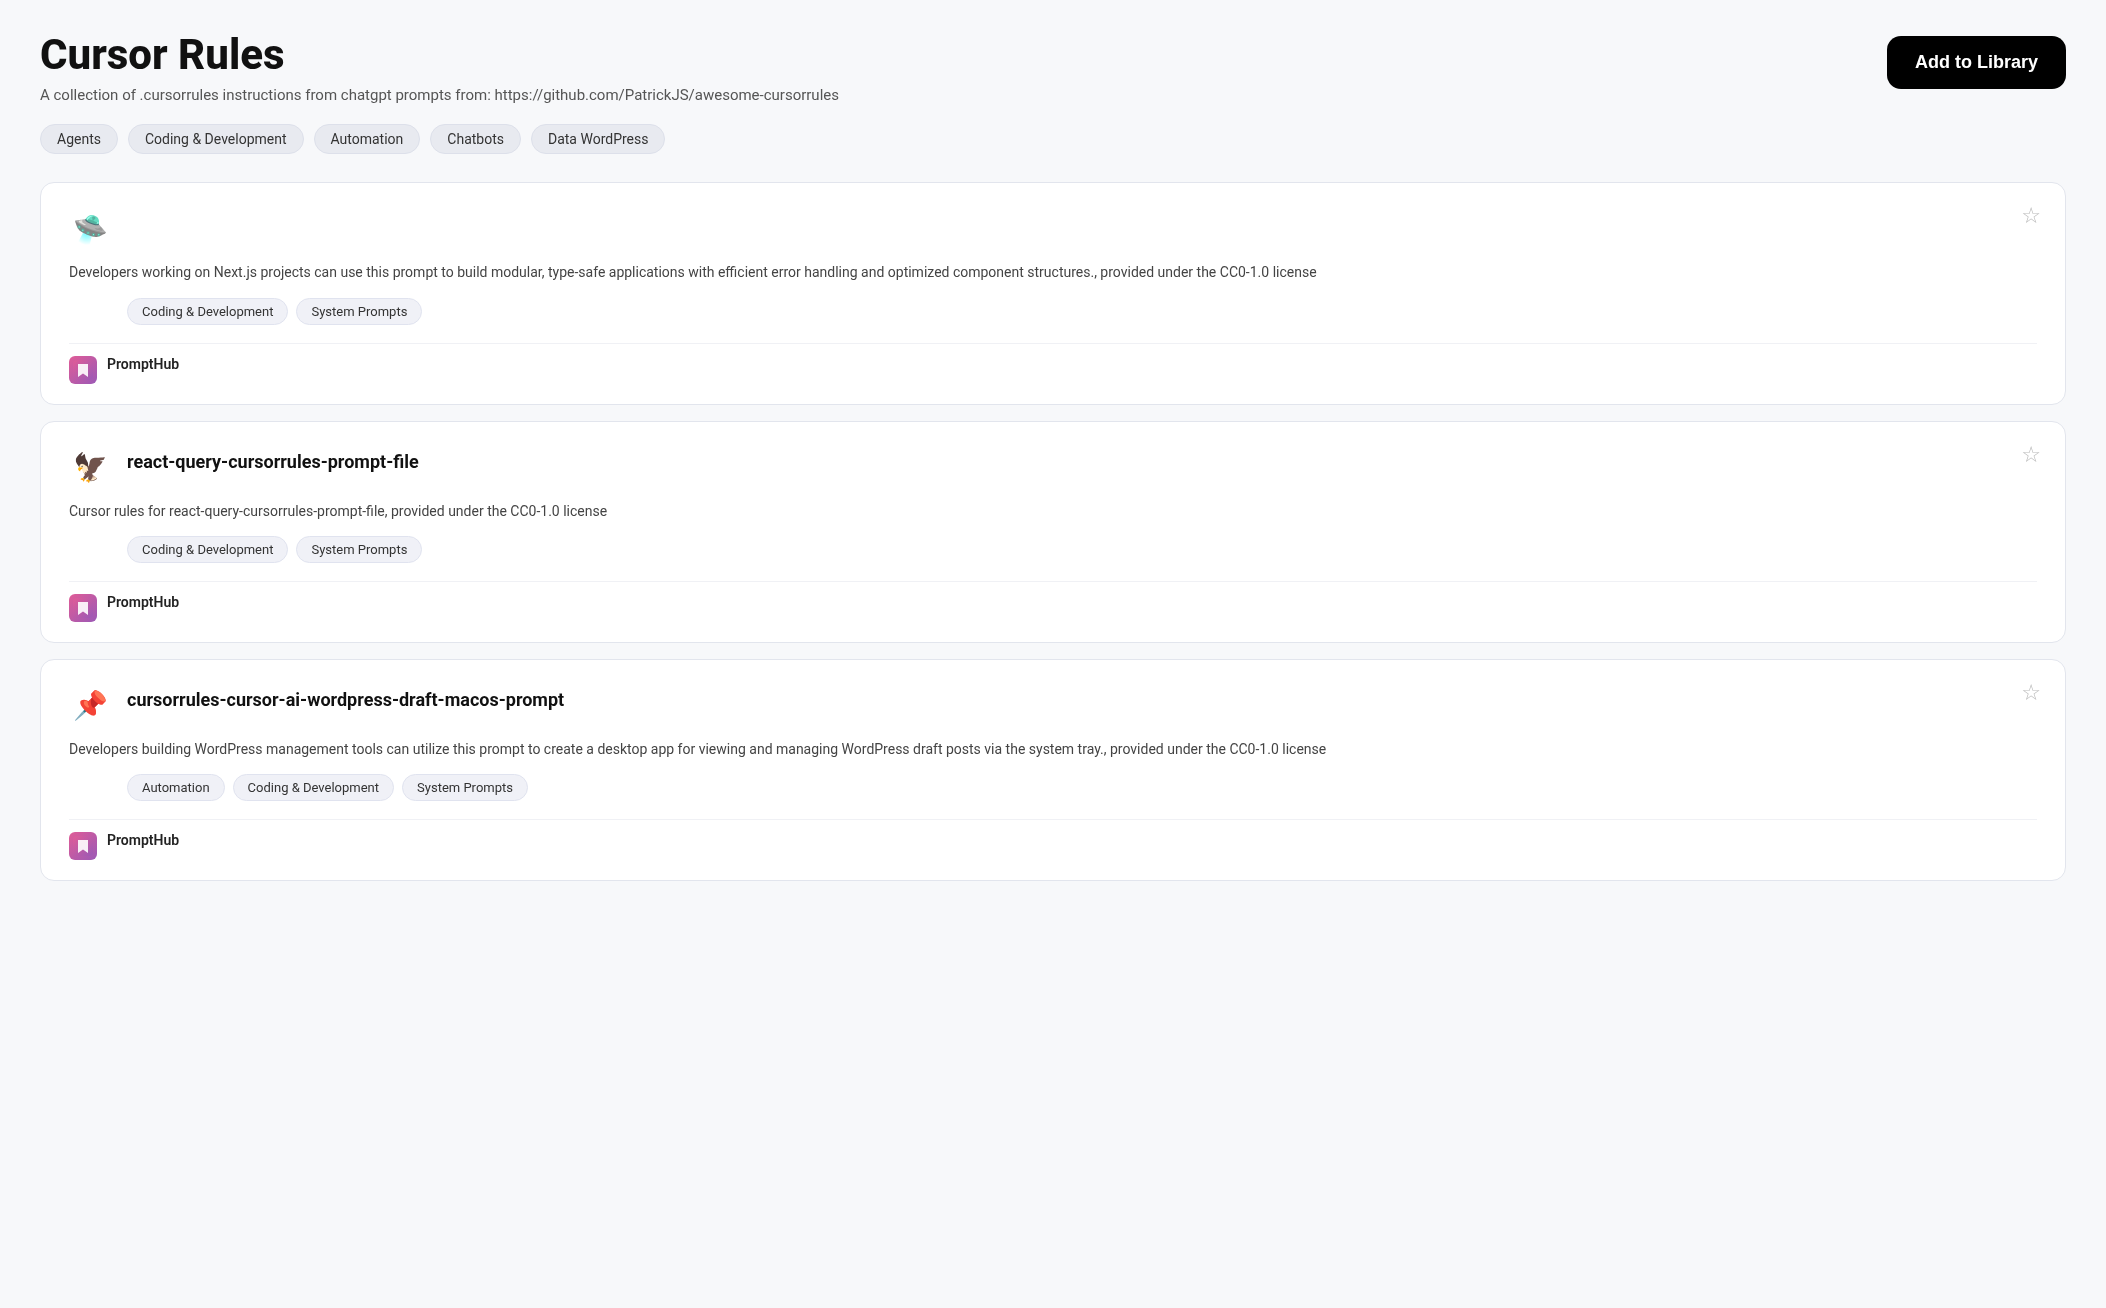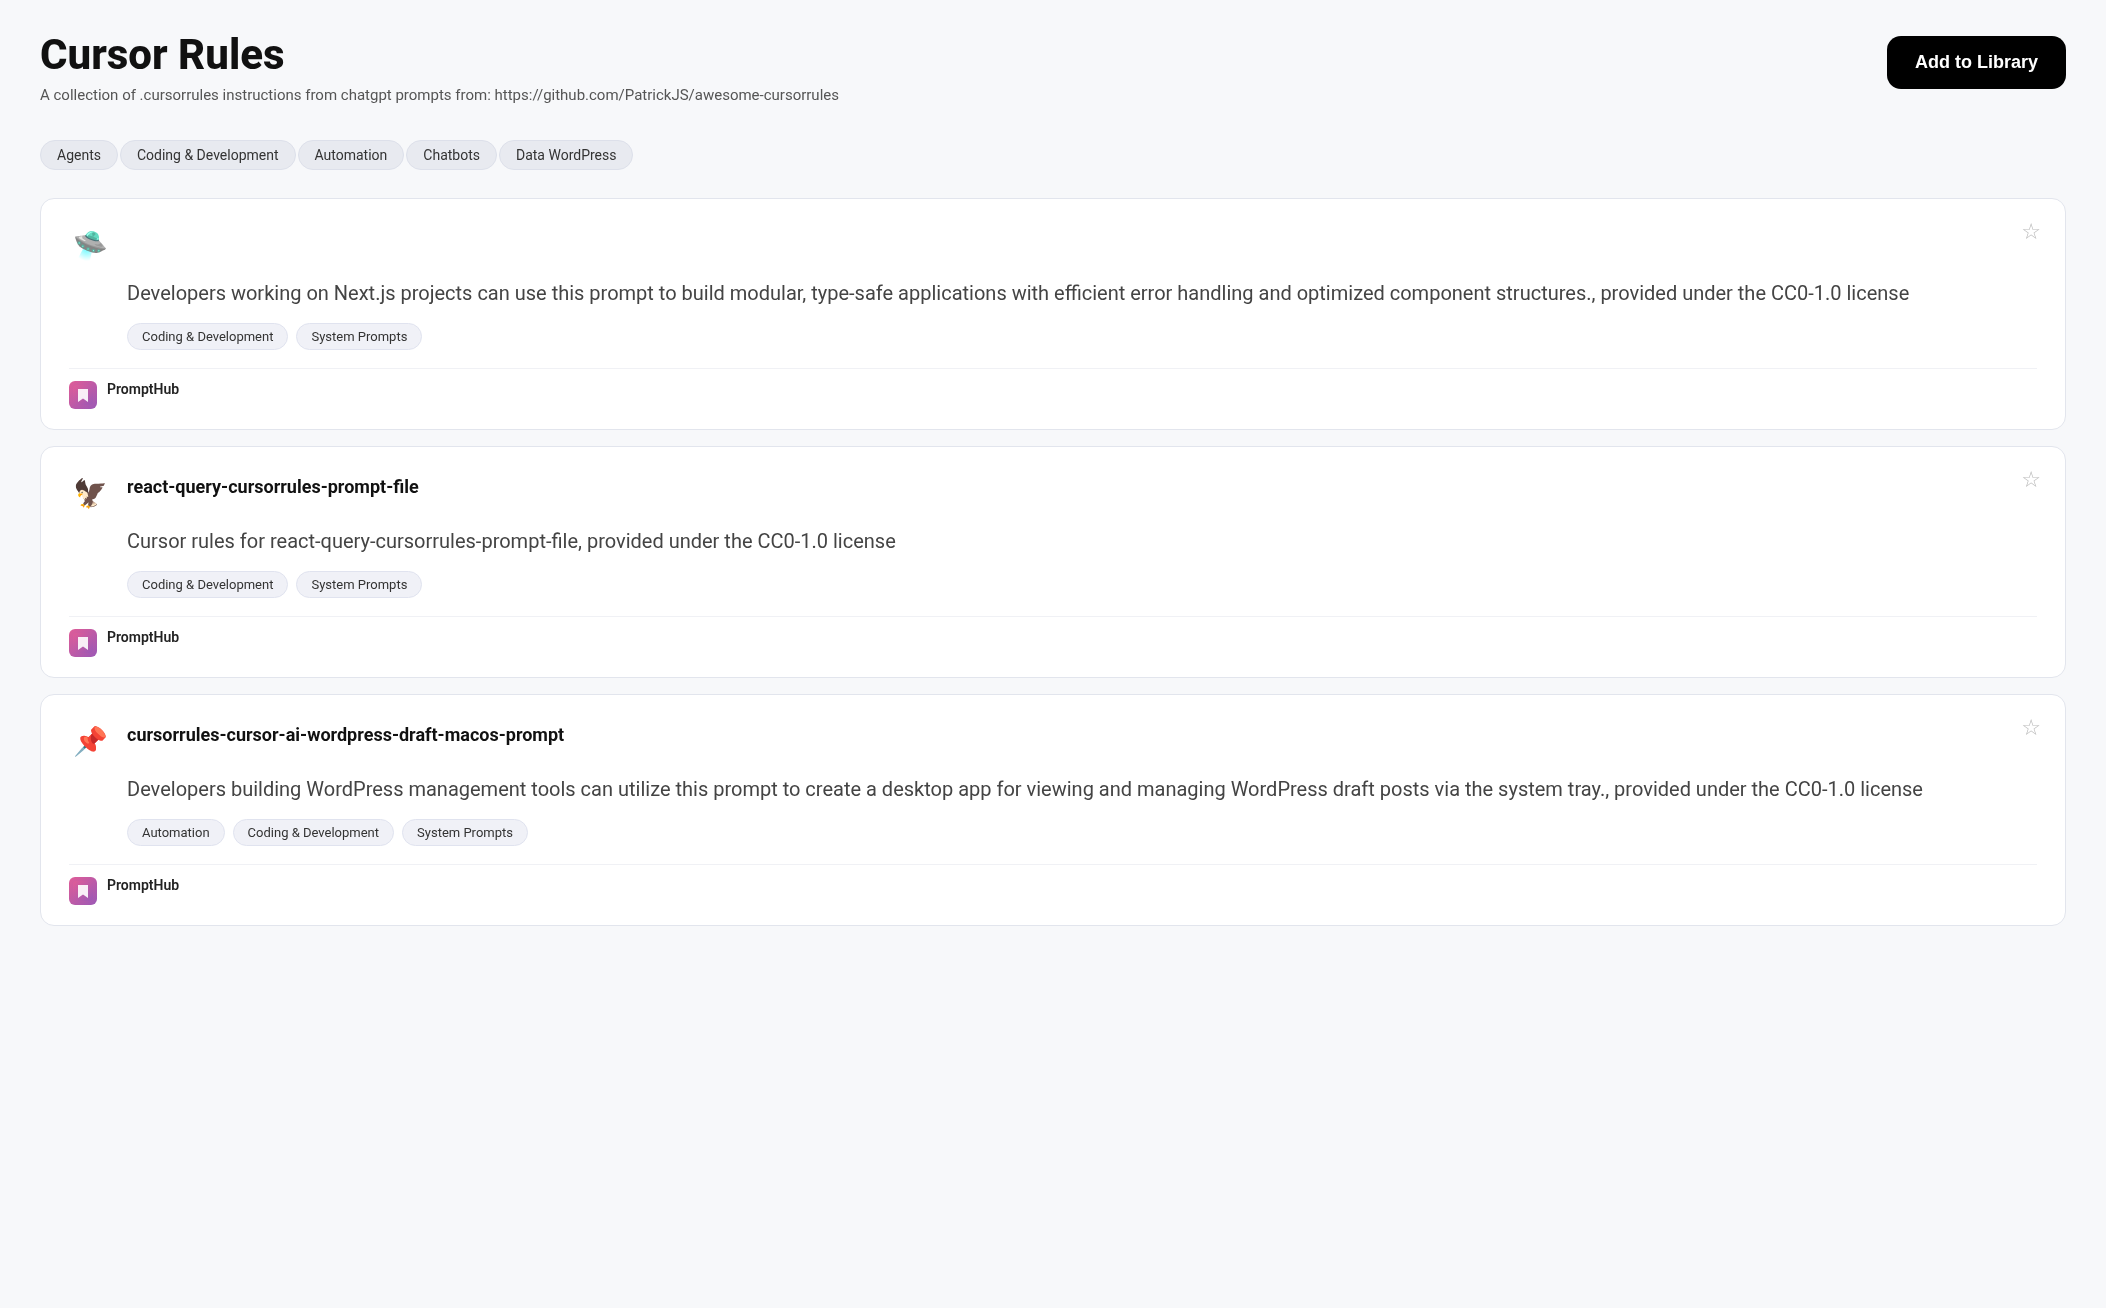--- a/index.html
+++ b/index.html
@@ -43,23 +43,23 @@
       padding: 16px 28px;
       font-size: 18px;
       font-weight: 700;
       cursor: pointer;
       white-space: nowrap;
       margin-left: 32px;
       margin-top: 4px;
     }
     .tags-row {
       display: flex;
-      gap: 2px;
+      gap: 10px;
       flex-wrap: wrap;
-      margin-top: 36px;
+      margin-top: 20px;
       margin-bottom: 28px;
     }
     .tag {
       background: #e8eaf0;
       border-radius: 20px;
       padding: 6px 16px;
       font-size: 14px;
       color: #333;
       cursor: pointer;
       border: 1px solid #dde0ea;
@@ -92,25 +92,24 @@
       font-size: 28px;
     }
     .card-title {
       font-size: 18px;
       font-weight: 700;
       color: #111;
       line-height: 1.3;
       padding-top: 4px;
     }
     .card-description {
-      font-size: 20px;
+      font-size: 14px;
       color: #444;
       line-height: 1.6;
       margin-bottom: 14px;
-      margin-left: 58px;
     }
     .card-tags {
       display: flex;
       gap: 8px;
       flex-wrap: wrap;
       margin-left: 58px;
       margin-bottom: 18px;
     }
     .card-tag {
       background: #f0f1f7;

